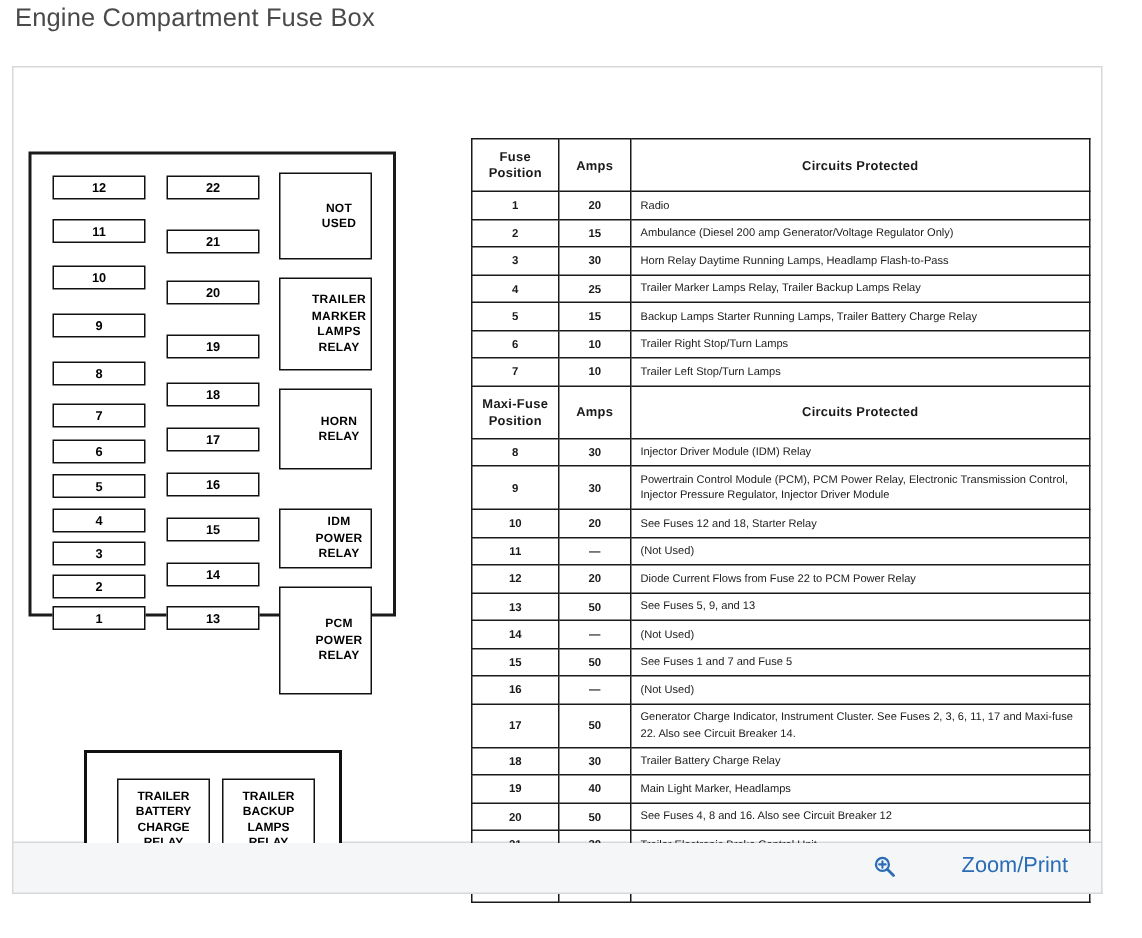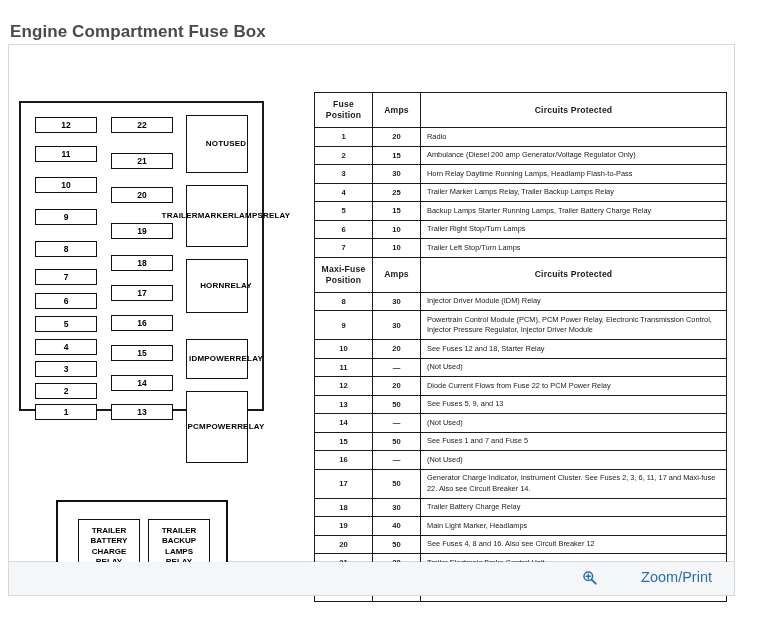--- a/index.html
+++ b/index.html
@@ -13,24 +13,24 @@
     width: 761px;
     height: 625px;
     background: #ffffff;
     overflow: hidden;
   }
 
   
   #page-title {
     position: absolute;
     left: 10px;
-    top: 22px;
+    top: 2px;
     font-size: 17px;
     color: #4a4a4a;
-    font-weight: 700;
+    font-weight: 400;
     letter-spacing: 0.1px;
     white-space: nowrap;
   }
 
   
   #diagram-card {
     position: absolute;
     left: 8px;
     top: 44px;
     width: 727px;
@@ -75,21 +75,21 @@
   .relay-block {
     position: absolute;
     width: 62px;
     border: 1.8px solid #111;
     box-sizing: border-box;
     background: #fff;
     font-size: 8px;
     font-weight: bold;
     color: #000;
     display: flex;
-    flex-direction: row;
+    flex-direction: column;
     align-items: center;
     justify-content: center;
     text-align: center;
     line-height: 10.5px;
     letter-spacing: 0.2px;
     padding-left: 18px;
   }
 
   
   #relay-box {

